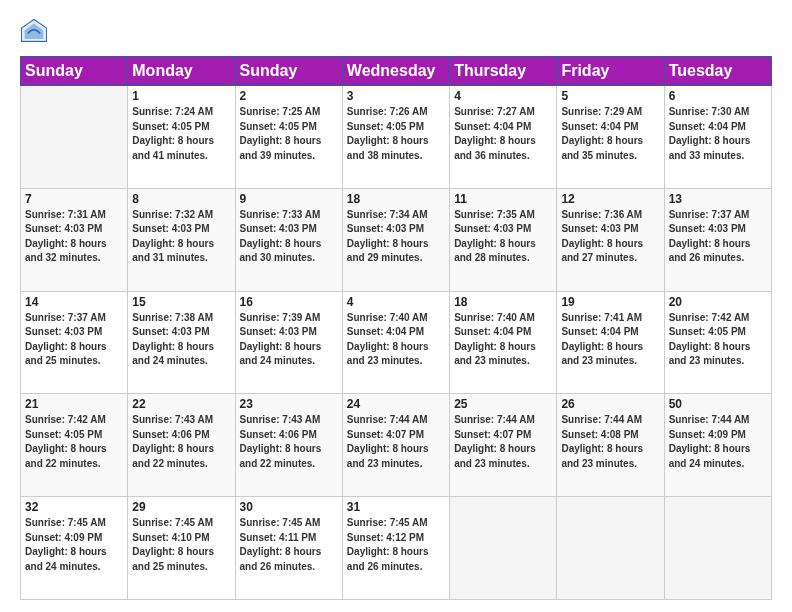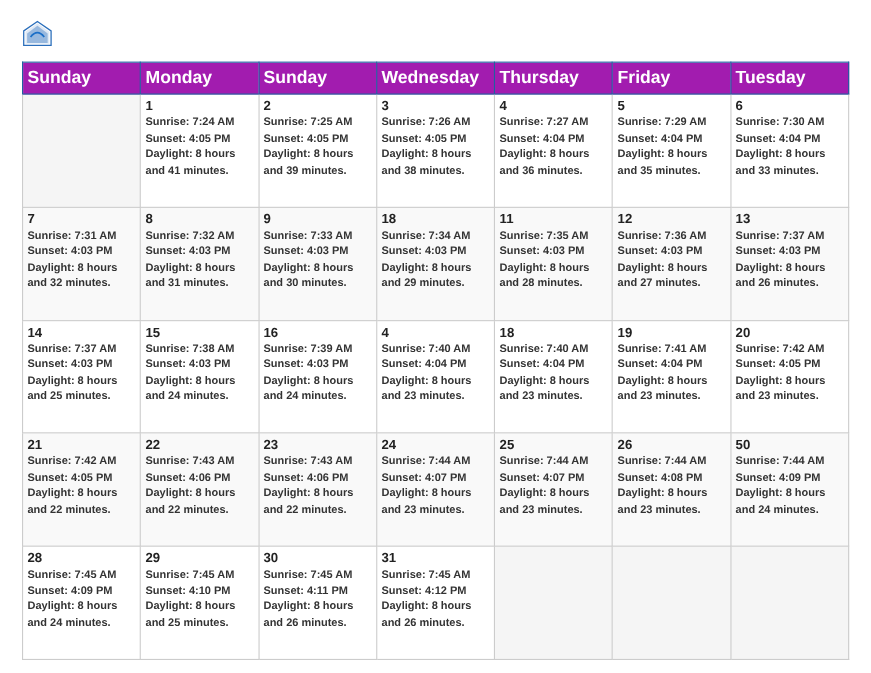--- a/index.html
+++ b/index.html
@@ -253,21 +253,21 @@
             <span class="day-num">26</span>
             <div class="day-info">Sunrise: 7:44 AM<br>Sunset: 4:08 PM<br>Daylight: 8 hours and 23 minutes.</div>
           </td>
           <td>
             <span class="day-num">50</span>
             <div class="day-info">Sunrise: 7:44 AM<br>Sunset: 4:09 PM<br>Daylight: 8 hours and 24 minutes.</div>
           </td>
         </tr>
         <tr>
           <td>
-            <span class="day-num">28</span>
+            <span class="day-num">32</span>
             <div class="day-info">Sunrise: 7:45 AM<br>Sunset: 4:09 PM<br>Daylight: 8 hours and 24 minutes.</div>
           </td>
           <td>
             <span class="day-num">29</span>
             <div class="day-info">Sunrise: 7:45 AM<br>Sunset: 4:10 PM<br>Daylight: 8 hours and 25 minutes.</div>
           </td>
           <td>
             <span class="day-num">30</span>
             <div class="day-info">Sunrise: 7:45 AM<br>Sunset: 4:11 PM<br>Daylight: 8 hours and 26 minutes.</div>
           </td>

